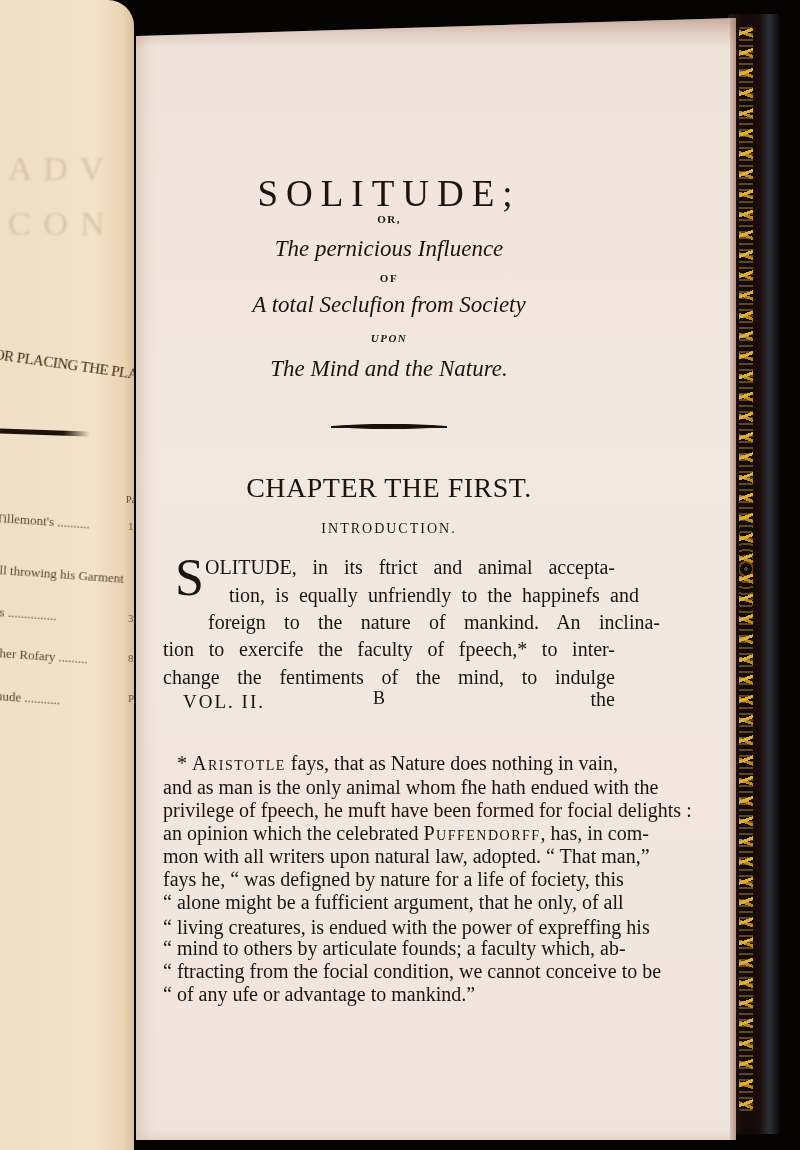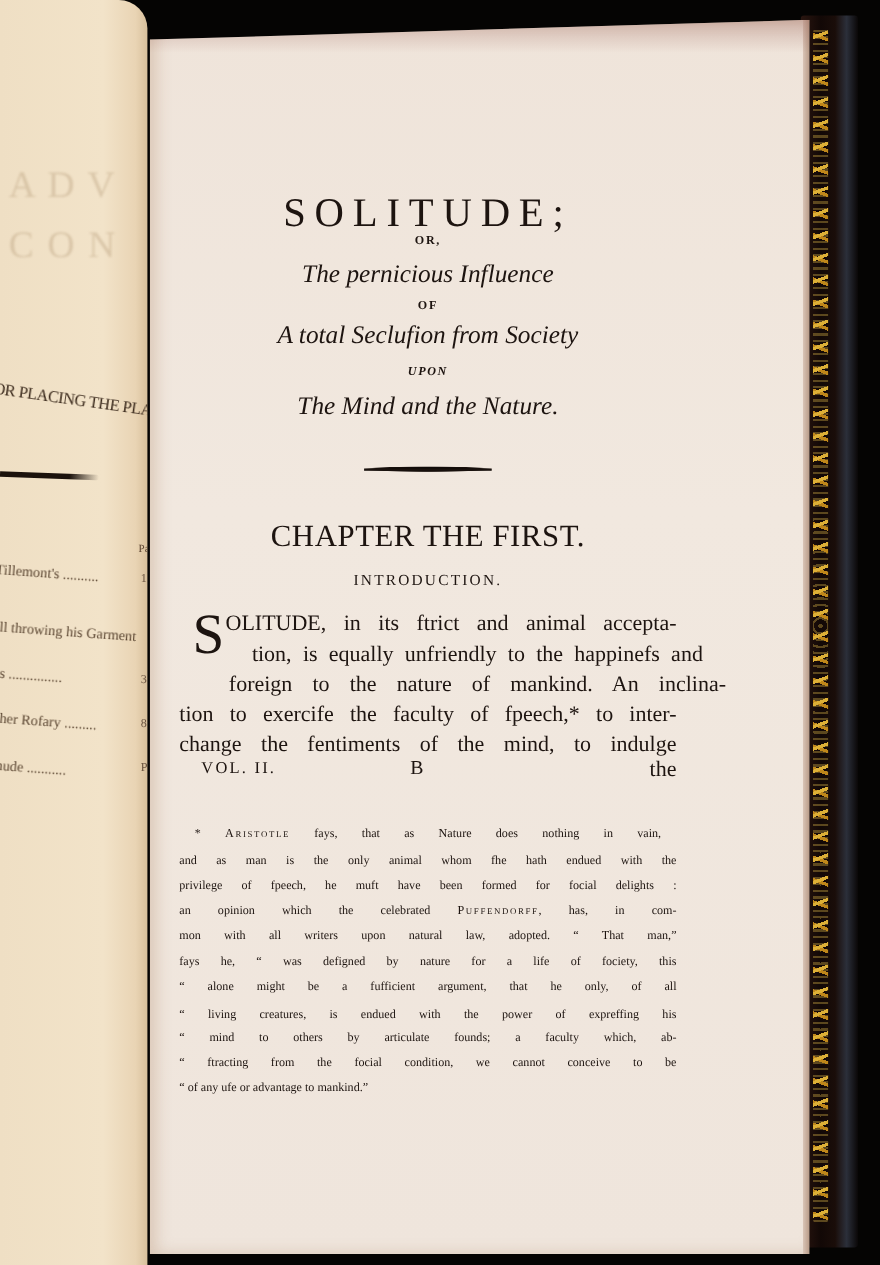--- a/index.html
+++ b/index.html
@@ -99,25 +99,25 @@
     letter-spacing: 2px;
   }
   .body-line {
     position: absolute; left: 0; width: 100%; font-size: 20px; white-space: nowrap;
     text-align: justify; text-align-last: justify;
   }
   .dropcap {
     position: absolute; left: 12px; top: 552px; font-size: 52px; line-height: 1;
   }
   .sig-row { position: absolute; top: 688px; left: 0; width: 100%; font-size: 18px; }
-  .sig-vol { position: absolute; left: 20px; letter-spacing: 2px; font-size: 15px; top: 3px; }
+  .sig-vol { position: absolute; left: 20px; letter-spacing: 2px; font-size: 19px; top: 3px; }
   .sig-b { position: absolute; left: 210px; }
   .sig-catch { position: absolute; right: 0; font-size: 20px; }
   .fn-line {
-    position: absolute; left: 0; width: 100%; font-size: 11px; white-space: nowrap;
+    position: absolute; left: 0; width: 100%; font-size: 20px; white-space: nowrap;
     text-align: justify; text-align-last: justify;
   }
   .fn-last { text-align: center; text-align-last: left; }
   .smallcaps { font-variant: small-caps; letter-spacing: 1.5px; }
 </style>
 </head>
 <body>
 
 <div class="binding"></div>
 <div class="gilt"></div>

